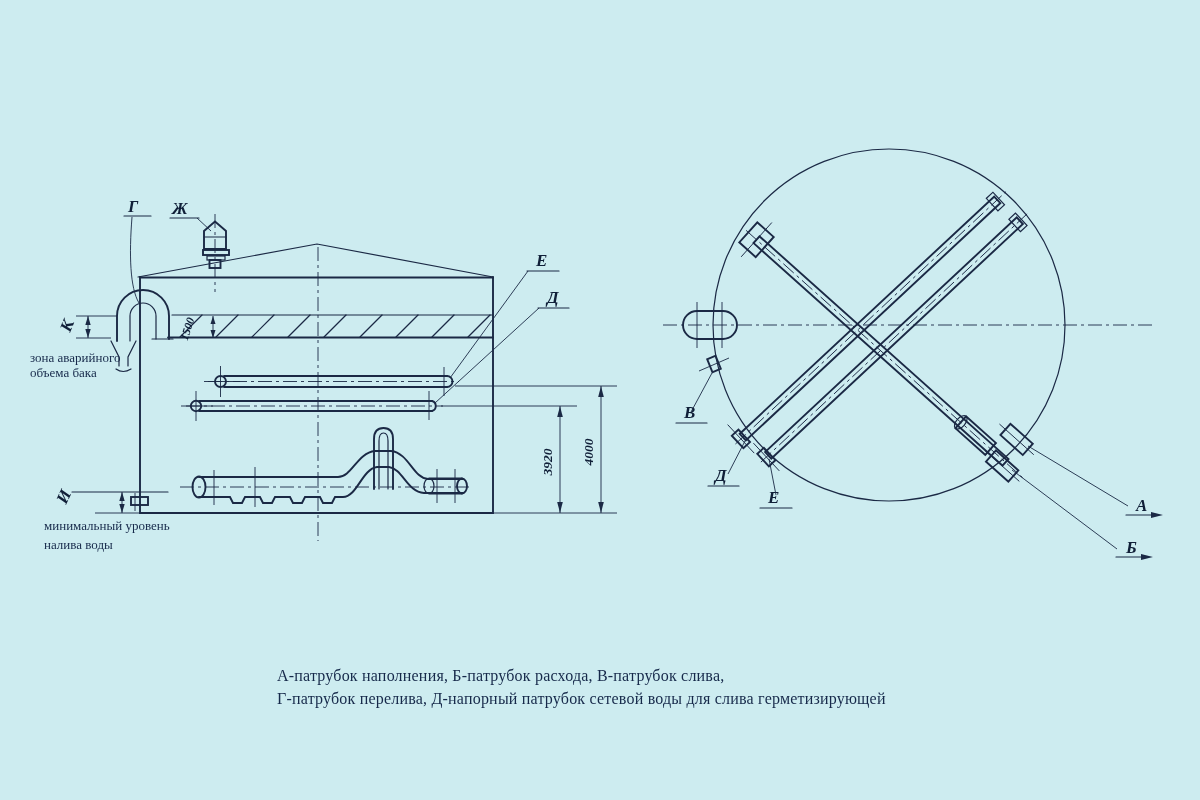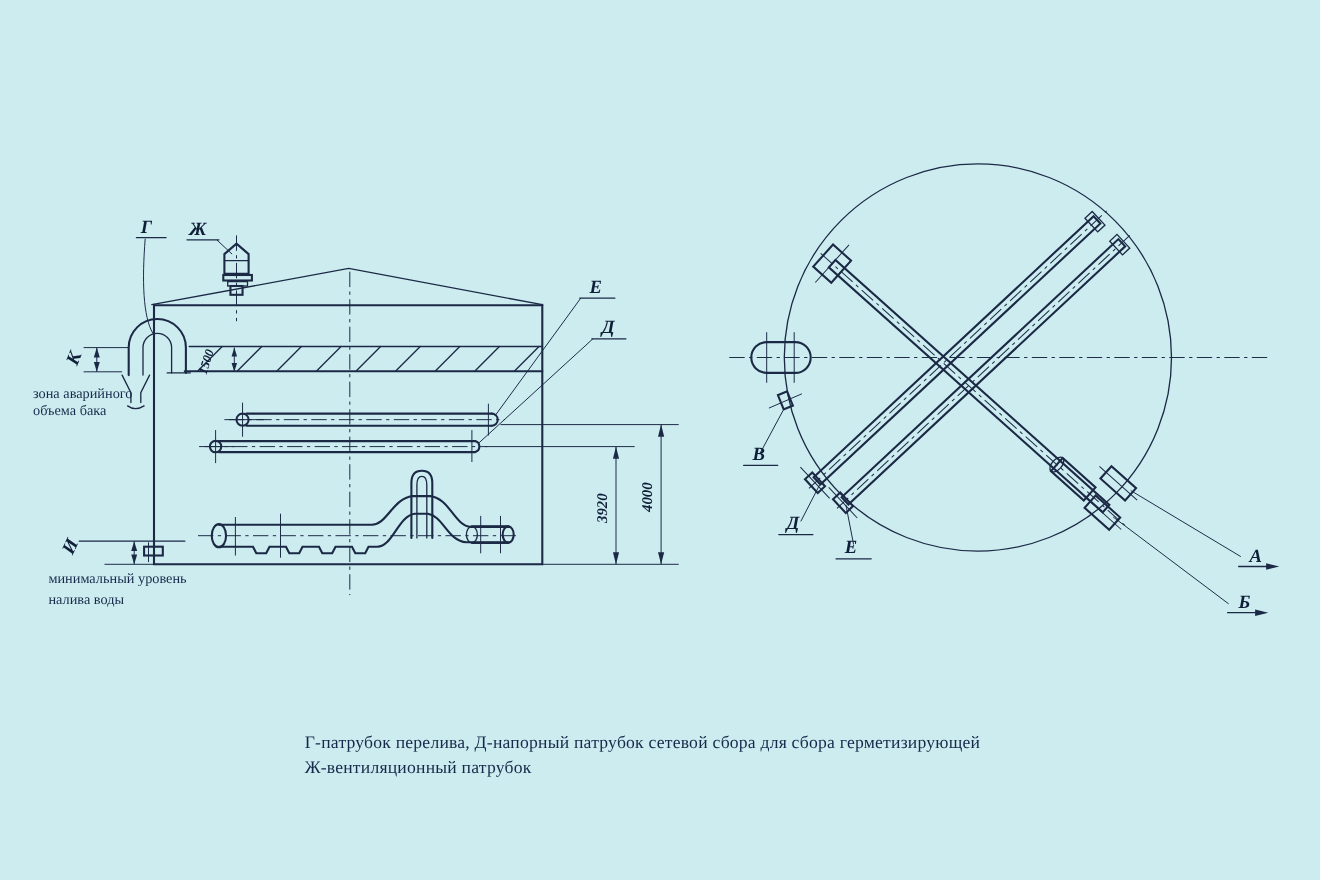--- a/index.html
+++ b/index.html
@@ -250,16 +250,16 @@
     <g>
       <line class="thin" x1="1012" y1="470" x2="1117" y2="549"></line>
       <text class="lbl" x="1126" y="553">Б</text>
       <line class="ln" x1="1116" y1="557" x2="1145" y2="557"></line>
       <polygon class="arr" points="1153,557 1141,554 1141,560"></polygon>
     </g>
   </g>
 </svg>
 
 <div class="legend">
-  <div>Г-патрубок перелива, Д-напорный патрубок сетевой сбора для сбора герметизирующей</div>
-  <div>Ж-вентиляционный патрубок</div>
+  <div>А-патрубок наполнения, Б-патрубок расхода, В-патрубок слива,</div>
+  <div>Г-патрубок перелива, Д-напорный патрубок сетевой воды для слива герметизирующей</div>
 </div>
 </div>
 
 </body></html>

